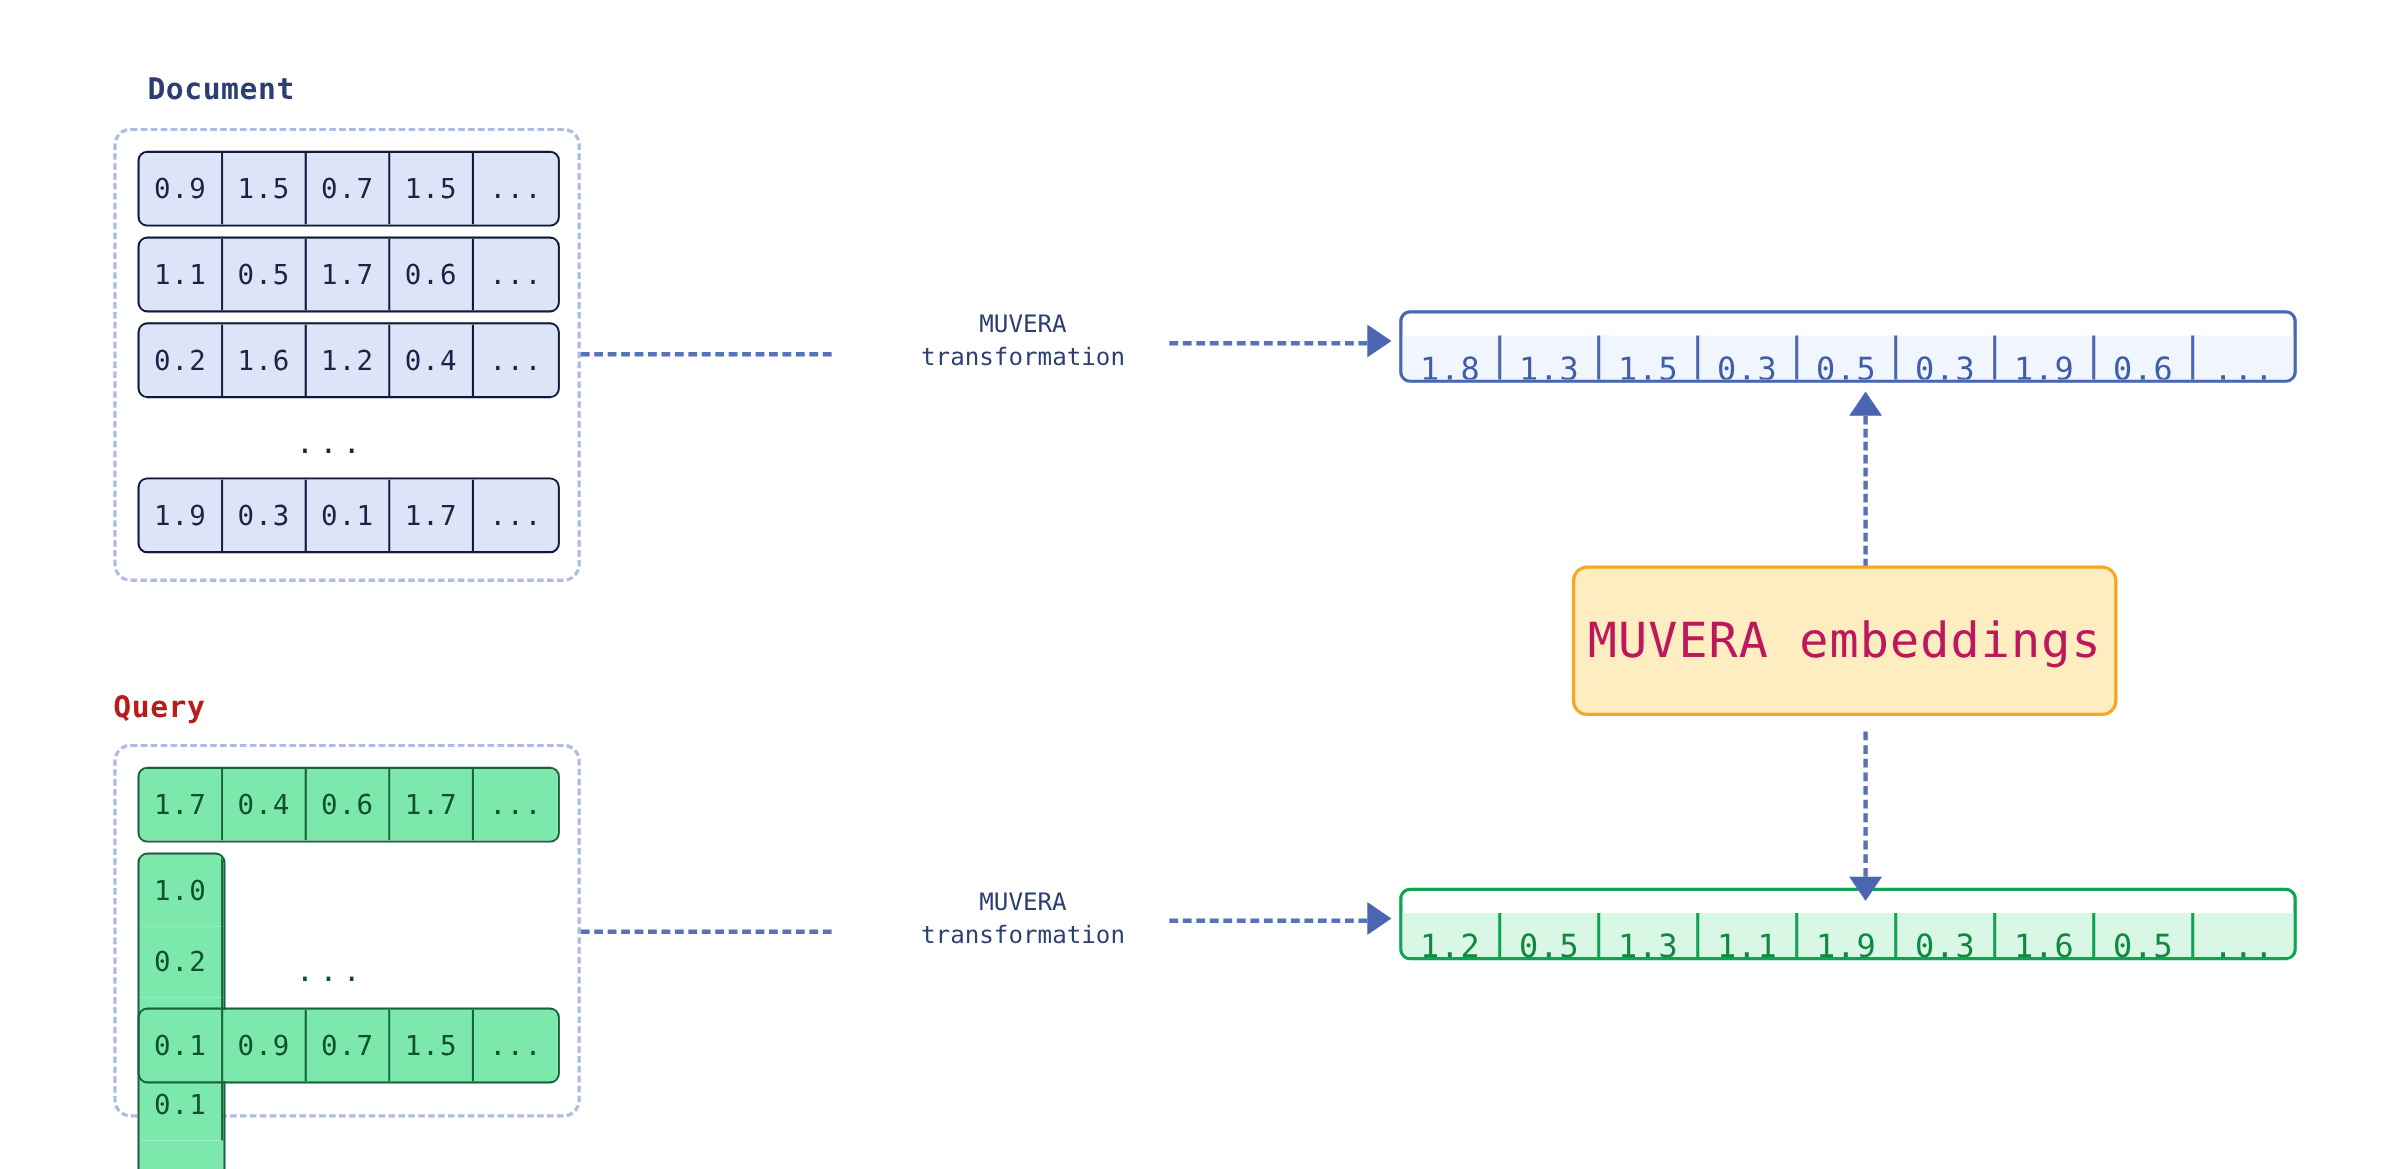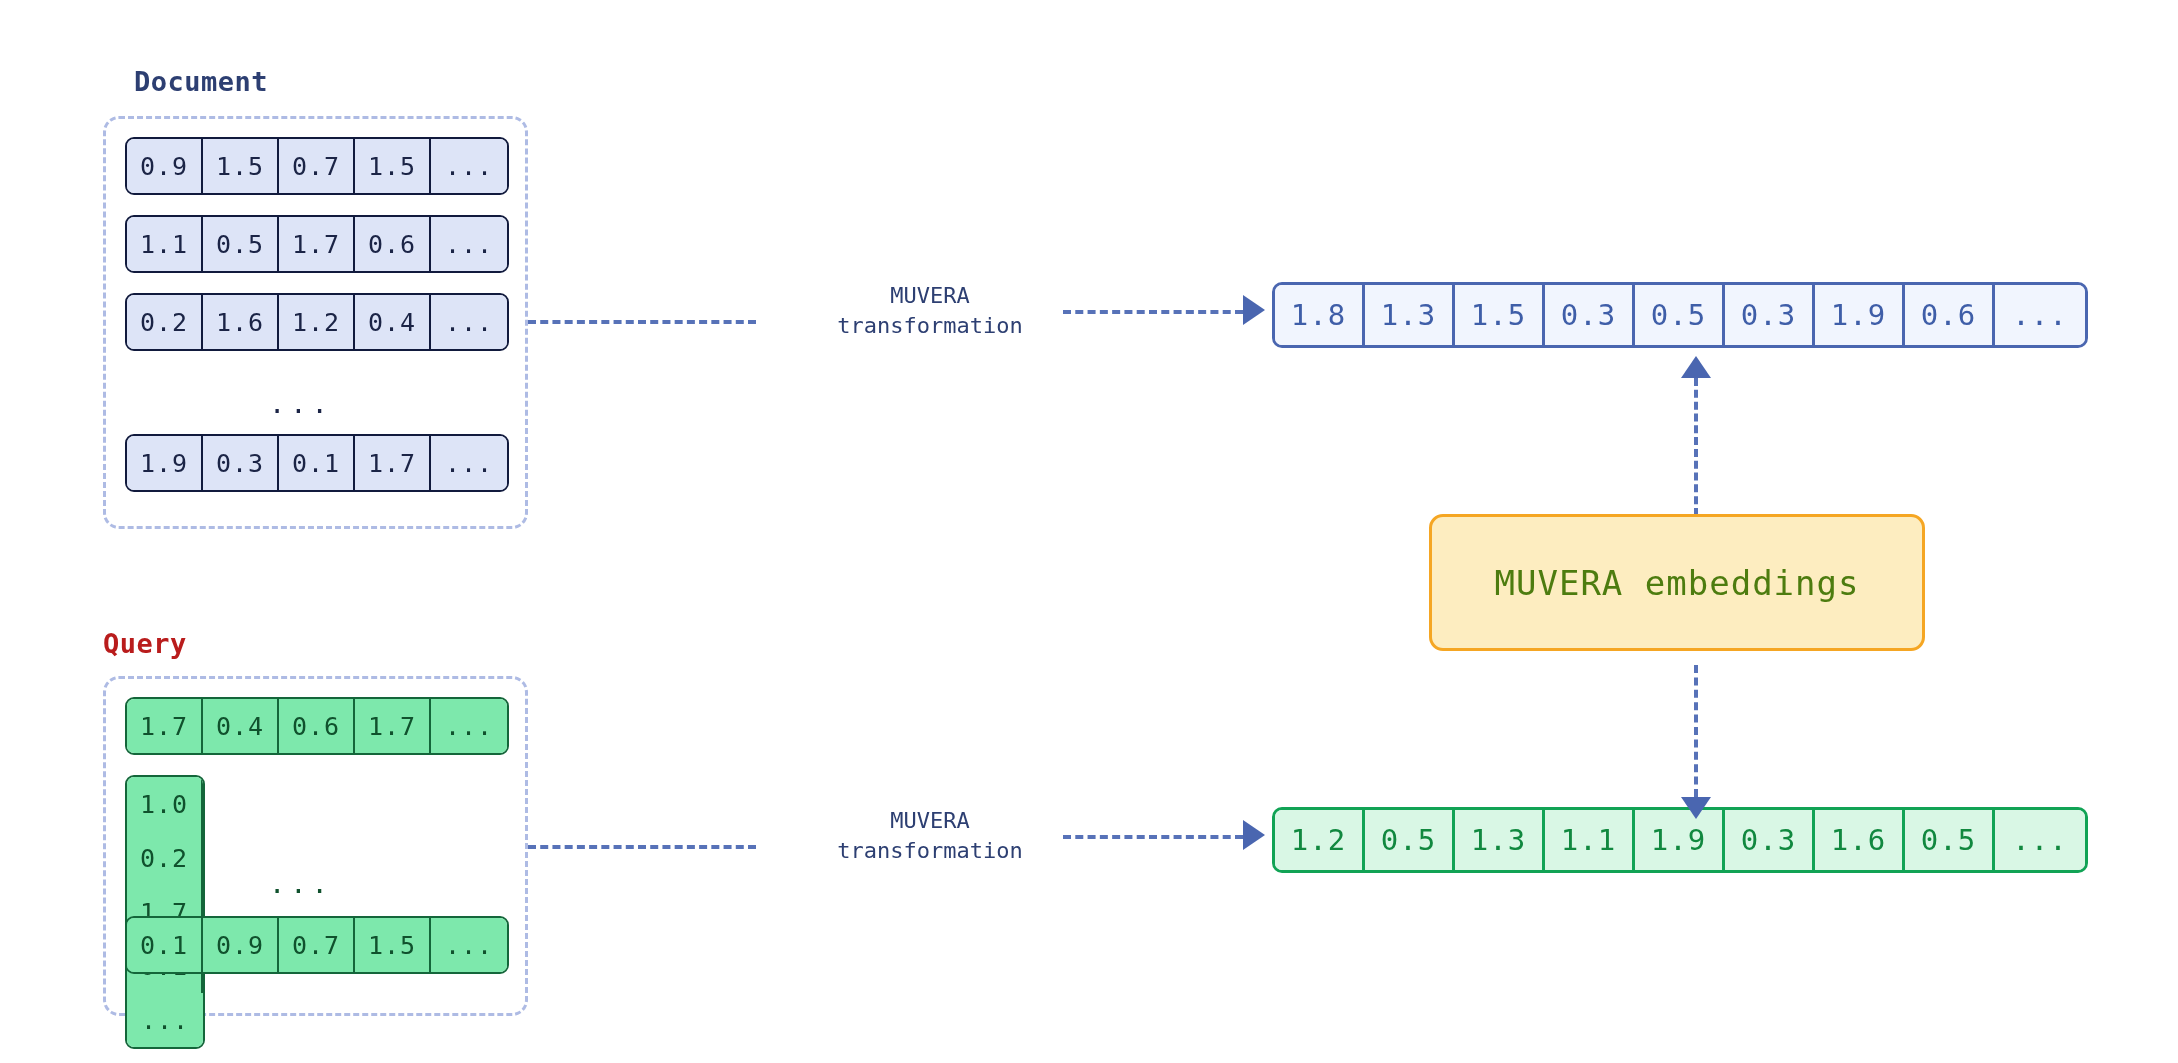--- a/index.html
+++ b/index.html
@@ -48,21 +48,21 @@
   .vec-row {
     position: absolute;
     display: flex;
     box-sizing: border-box;
     border-radius: 9px;
     overflow: hidden;
     border: 2.5px solid;
   }
   .vec-row .cell {
     width: 76px;
-    height: 54px;
+    height: 65px;
     display: flex;
     align-items: center;
     justify-content: center;
     font-size: 25px;
     letter-spacing: 1px;
     box-sizing: border-box;
     border-right: 2.5px solid;
   }
   .vec-row .cell:last-child { border-right: none; }
 
@@ -176,20 +176,21 @@
   .out-vec .cell {
     width: 90px;
     height: 100%;
     display: flex;
     align-items: center;
     justify-content: center;
     font-size: 29px;
     letter-spacing: 1px;
     box-sizing: border-box;
     border-right: 3px solid;
+    margin-top: 20px;
   }
   .out-vec .cell:last-child { border-right: none; }
 
   #out-doc { top: 282px; border-color: #4a66b0; }
   #out-doc .cell {
     background: #f1f5fe;
     color: #3f5ea8;
     border-right-color: #4a66b0;
   }
   #out-query { top: 807px; border-color: #11a355; }
@@ -208,23 +209,23 @@
     height: 137px;
     box-sizing: border-box;
     background: #fdedc0;
     border: 3px solid #f5a623;
     border-radius: 14px;
     display: flex;
     align-items: center;
     justify-content: center;
   }
   #muvera-box .label {
-    font-size: 34px;
+    font-size: 44px;
     letter-spacing: 1px;
-    color: #4d7c0f;
+    color: #be185d;
     white-space: nowrap;
   }
 </style>
 </head>
 <body>
 
 <div class="stage">
 
   <div class="section-label" id="doc-label">Document</div>
 

